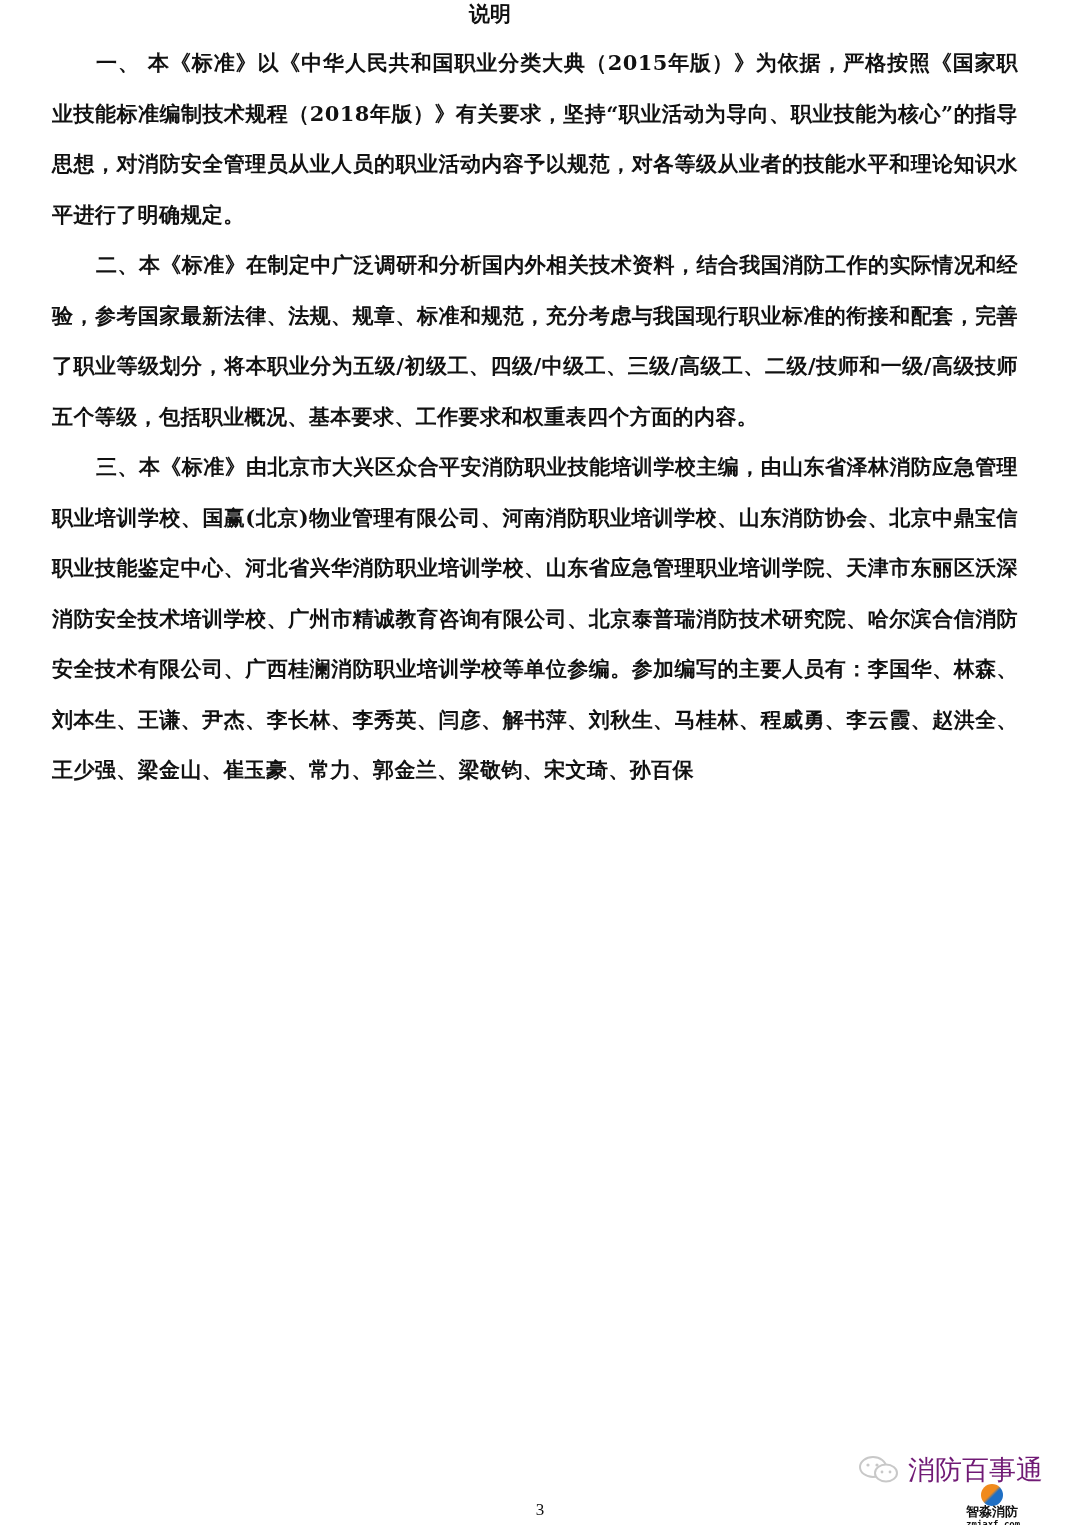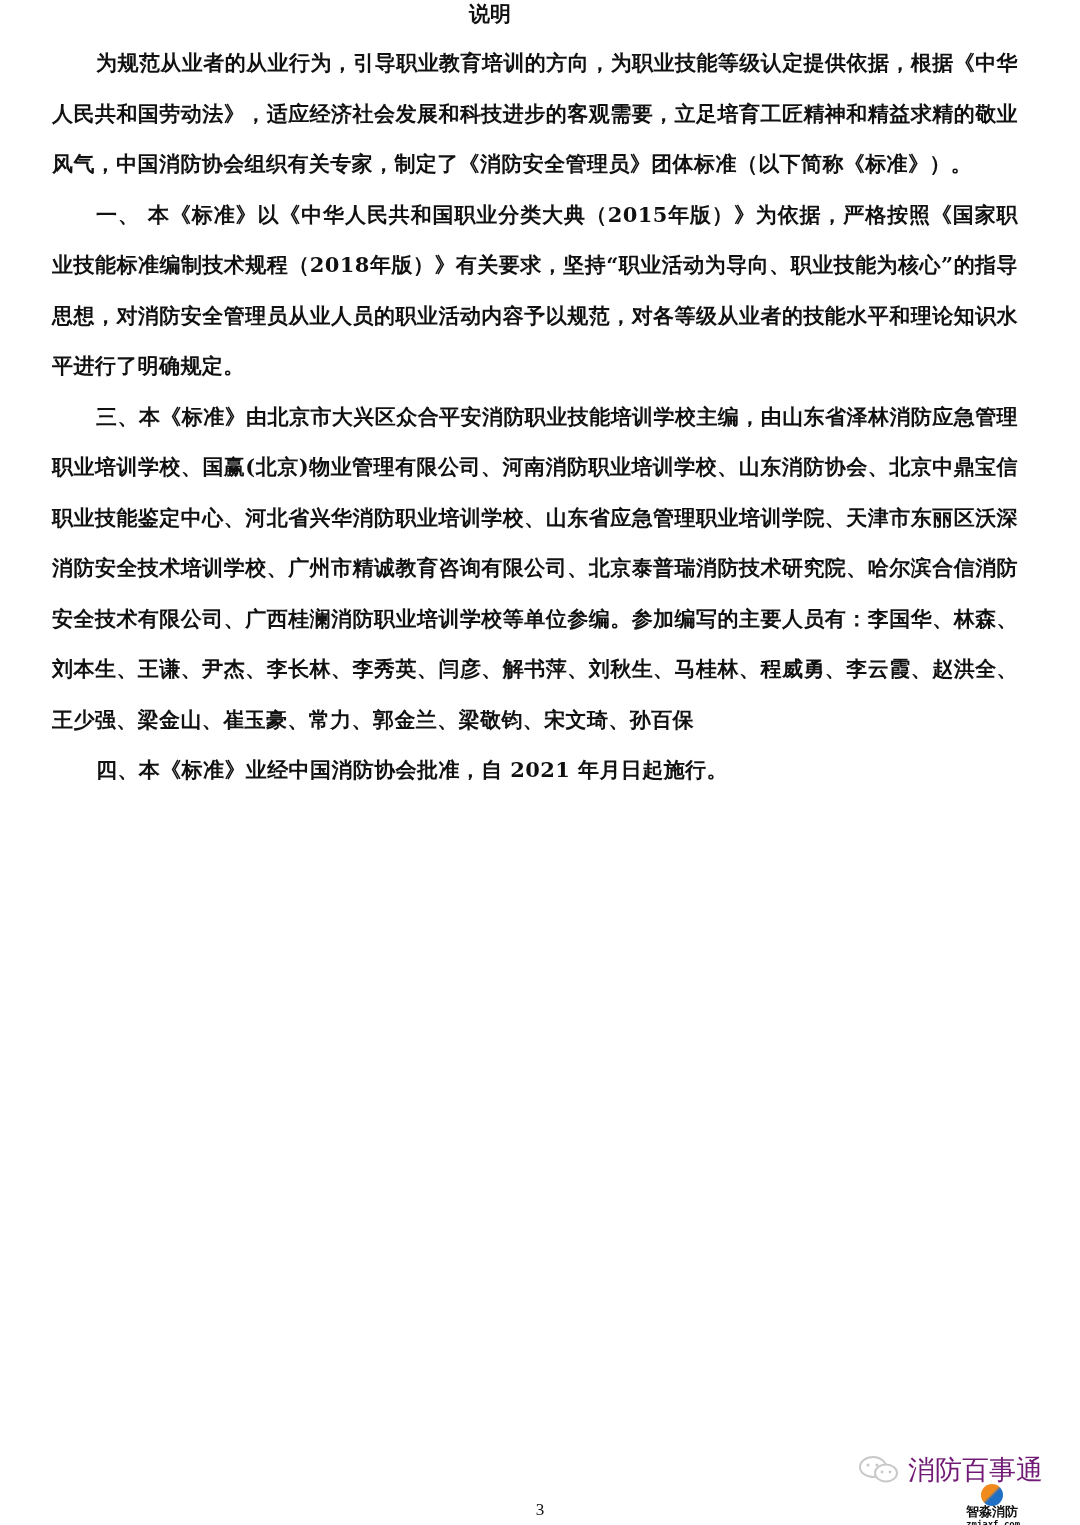--- a/index.html
+++ b/index.html
@@ -22,24 +22,23 @@
   .wm2 .txt { display: flex; flex-direction: column; line-height: 12px; }
   .wm2 .name { font-family: "DejaVu Sans", sans-serif; font-size: 13px; font-weight: bold; color: #111; }
   .wm2 .url { font-family: "DejaVu Sans Mono", monospace; font-size: 9px; color: #111; font-weight: bold; }
 </style>
 </head>
 <body>
 
 <div class="title">说明</div>
 
 <div class="body">
-  <p class="para">为规范从业者的从业行为，引导职业教育培训的方向，为职业技能等级认定提供依据，根据《中华人民共和国劳动法》，适应经济社会发展和科技进步的客观需要，立足培育工匠精神和精益求精的敬业风气，中国消防协会组织有关专家，制定了《消防安全管理员》团体标准（以下简称《标准》）。</p>
   <p class="para">一、 本《标准》以《中华人民共和国职业分类大典（2015年版）》为依据，严格按照《国家职业技能标准编制技术规程（2018年版）》有关要求，坚持“职业活动为导向、职业技能为核心”的指导思想，对消防安全管理员从业人员的职业活动内容予以规范，对各等级从业者的技能水平和理论知识水平进行了明确规定。</p>
+  <p class="para">二、本《标准》在制定中广泛调研和分析国内外相关技术资料，结合我国消防工作的实际情况和经验，参考国家最新法律、法规、规章、标准和规范，充分考虑与我国现行职业标准的衔接和配套，完善了职业等级划分，将本职业分为五级/初级工、四级/中级工、三级/高级工、二级/技师和一级/高级技师五个等级，包括职业概况、基本要求、工作要求和权重表四个方面的内容。</p>
   <p class="para">三、本《标准》由北京市大兴区众合平安消防职业技能培训学校主编，由山东省泽林消防应急管理职业培训学校、国赢(北京)物业管理有限公司、河南消防职业培训学校、山东消防协会、北京中鼎宝信职业技能鉴定中心、河北省兴华消防职业培训学校、山东省应急管理职业培训学院、天津市东丽区沃深消防安全技术培训学校、广州市精诚教育咨询有限公司、北京泰普瑞消防技术研究院、哈尔滨合信消防安全技术有限公司、广西桂澜消防职业培训学校等单位参编。参加编写的主要人员有：李国华、林森、刘本生、王谦、尹杰、李长林、李秀英、闫彦、解书萍、刘秋生、马桂林、程威勇、李云霞、赵洪全、王少强、梁金山、崔玉豪、常力、郭金兰、梁敬钧、宋文琦、孙百保</p>
-  <p class="para">四、本《标准》业经中国消防协会批准，自 2021 年月日起施行。</p>
 </div>
 
 <div class="wm1">
   <svg class="bubble" viewBox="0 0 42 30">
     <ellipse cx="15" cy="12" rx="13" ry="10" fill="none" stroke="#c8c8c8" stroke-width="2"></ellipse>
     <ellipse cx="28" cy="18" rx="11" ry="8.5" fill="#fff" stroke="#c8c8c8" stroke-width="2"></ellipse>
     <circle cx="10" cy="10" r="1.6" fill="#c8c8c8"></circle>
     <circle cx="19" cy="10" r="1.6" fill="#c8c8c8"></circle>
     <circle cx="24" cy="17" r="1.4" fill="#c8c8c8"></circle>
     <circle cx="32" cy="17" r="1.4" fill="#c8c8c8"></circle>

